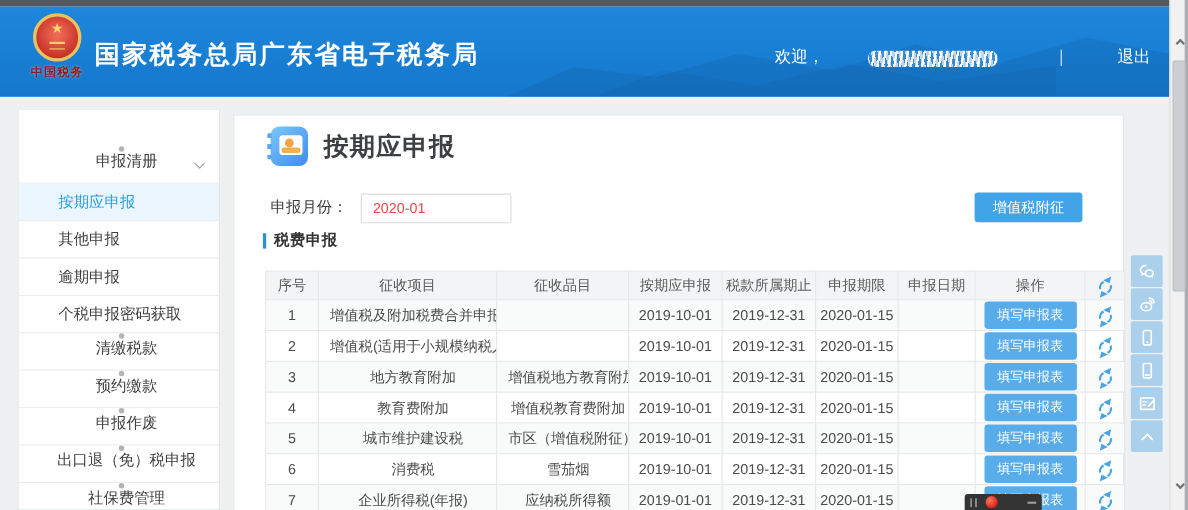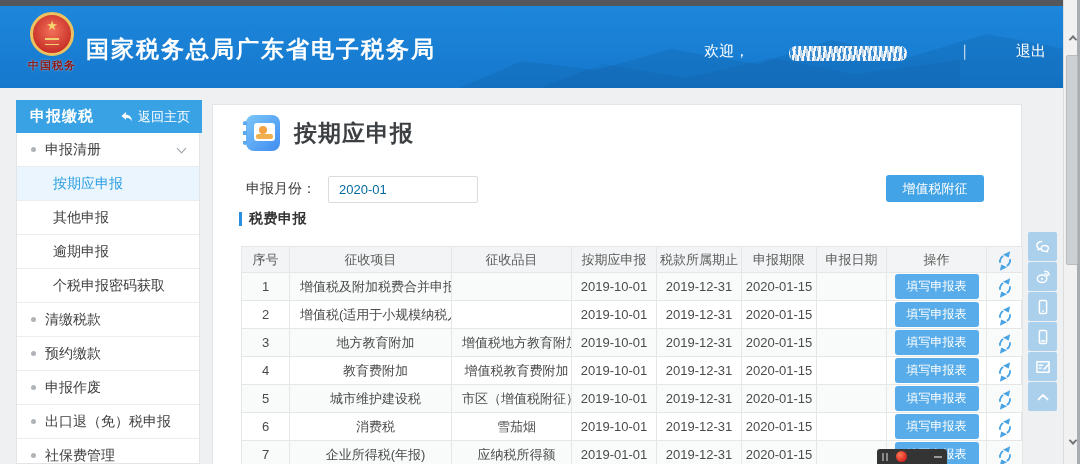--- a/index.html
+++ b/index.html
@@ -54,21 +54,21 @@
   .sidebar { position:absolute; left:16px; top:100px; width:184px; height:364px;
              background:#fff; border:1px solid #e2e5e7; border-top:none; }
   .sidebar-head { position:absolute; left:-1px; top:0; width:186px; height:33px;
                   background:#39a2e5; color:#fff; display:flex; align-items:center;
                   justify-content:space-between; padding:0 12px 0 14px; }
   .sidebar-head .sb-title { font-size:15px; font-weight:bold; letter-spacing:1px; }
   .back-home { display:flex; align-items:center; gap:5px; font-size:13px; color:#fff; cursor:pointer; }
   .menu { position:absolute; top:33px; left:0; width:100%; }
   .menu-item { height:34px; display:flex; align-items:center; border-bottom:1px solid #ebedee;
                font-size:14px; color:#404040; cursor:pointer; position:relative; }
-  .menu-item.parent { padding-left:14px; }
+  .menu-item.parent { padding-left:14px;flex-direction:column; }
   .menu-item.child { padding-left:36px; }
   .menu-item.active { background:#eaf5fd; color:#2b9fe2; }
   .bullet { width:5px; height:5px; border-radius:50%; background:#b0b4b8; margin-right:9px; flex:none; }
   .chev-down { position:absolute; right:14px; top:12px; width:7px; height:7px;
                border-right:1.5px solid #9aa0a5; border-bottom:1.5px solid #9aa0a5;
                transform:rotate(45deg); }
 
   
   .panel { position:absolute; left:212px; top:104px; width:810px; height:360px;
            background:#fff; border:1px solid #e3e6e8; border-bottom:none; }
@@ -81,22 +81,22 @@
   .page-icon .card { position:absolute; left:8px; top:8px; width:21px; height:18px;
                      background:#fff; border-radius:3px; overflow:hidden; }
   .page-icon .sun { position:absolute; left:5px; top:3px; width:8px; height:8px;
                     border-radius:50%; background:#f5a243; }
   .page-icon .hill { position:absolute; left:2px; bottom:2px; width:17px; height:5px;
                      border-radius:2px; background:#f0b04e; }
   .page-title { font-size:23px; font-weight:bold; color:#3d4043; letter-spacing:1px; }
 
   .month-row { position:absolute; left:33px; top:70px; height:28px; display:flex; align-items:center; }
   .month-label { font-size:14px; color:#3c3c3c; margin-right:12px; }
-  .month-input { width:150px; height:27px; border:1px solid #d9dcdf; border-radius:2px;
-                 padding:0 10px; font-size:13px; color:#0369a1; outline:none; }
+  .month-input { width:137px; height:27px; border:1px solid #d9dcdf; border-radius:2px;
+                 padding:0 10px; font-size:13px; color:#ef4444; outline:none; }
   .reset-btn { position:absolute; left:673px; top:70px; width:98px; height:27px;
                background:#42a3e6; color:#fff; border:none; border-radius:3px;
                font-size:13px; cursor:pointer; }
 
   .section-head { position:absolute; left:26px; top:105px; display:flex; align-items:center; }
   .section-bar { width:3px; height:14px; background:#2b8fe0; margin-right:7px; }
   .section-title { font-size:14px; font-weight:bold; color:#333; letter-spacing:.5px; }
 
   
   .tax-table { position:absolute; left:28px; top:141px; width:781px; border-collapse:collapse;
@@ -175,29 +175,20 @@
 
     <div class="user-area">
       <span>欢迎，</span>
       <span class="masked-name"></span>
       <span class="user-divider">｜</span>
       <span class="logout-link">退出</span>
     </div>
   </div>
 
   <div class="sidebar">
-    <div class="sidebar-head">
-      <span class="sb-title">申报缴税</span>
-      <span class="back-home">
-        <svg width="13" height="12" viewBox="0 0 14 13">
-          <path d="M6.5 1 1.5 5.3 6.5 9.6 V7.2 C9.8 7.2 11.8 8.4 12.8 11.4 C12.9 6.4 10.3 4 6.5 4 Z" fill="#fff"></path>
-        </svg>
-        <span>返回主页</span>
-      </span>
-    </div>
     <div class="menu">
       <div class="menu-item parent">
         <span class="bullet"></span>
         <span>申报清册</span>
         <span class="chev-down"></span>
       </div>
       <div class="menu-item child active">
         <span>按期应申报</span>
       </div>
       <div class="menu-item child">

